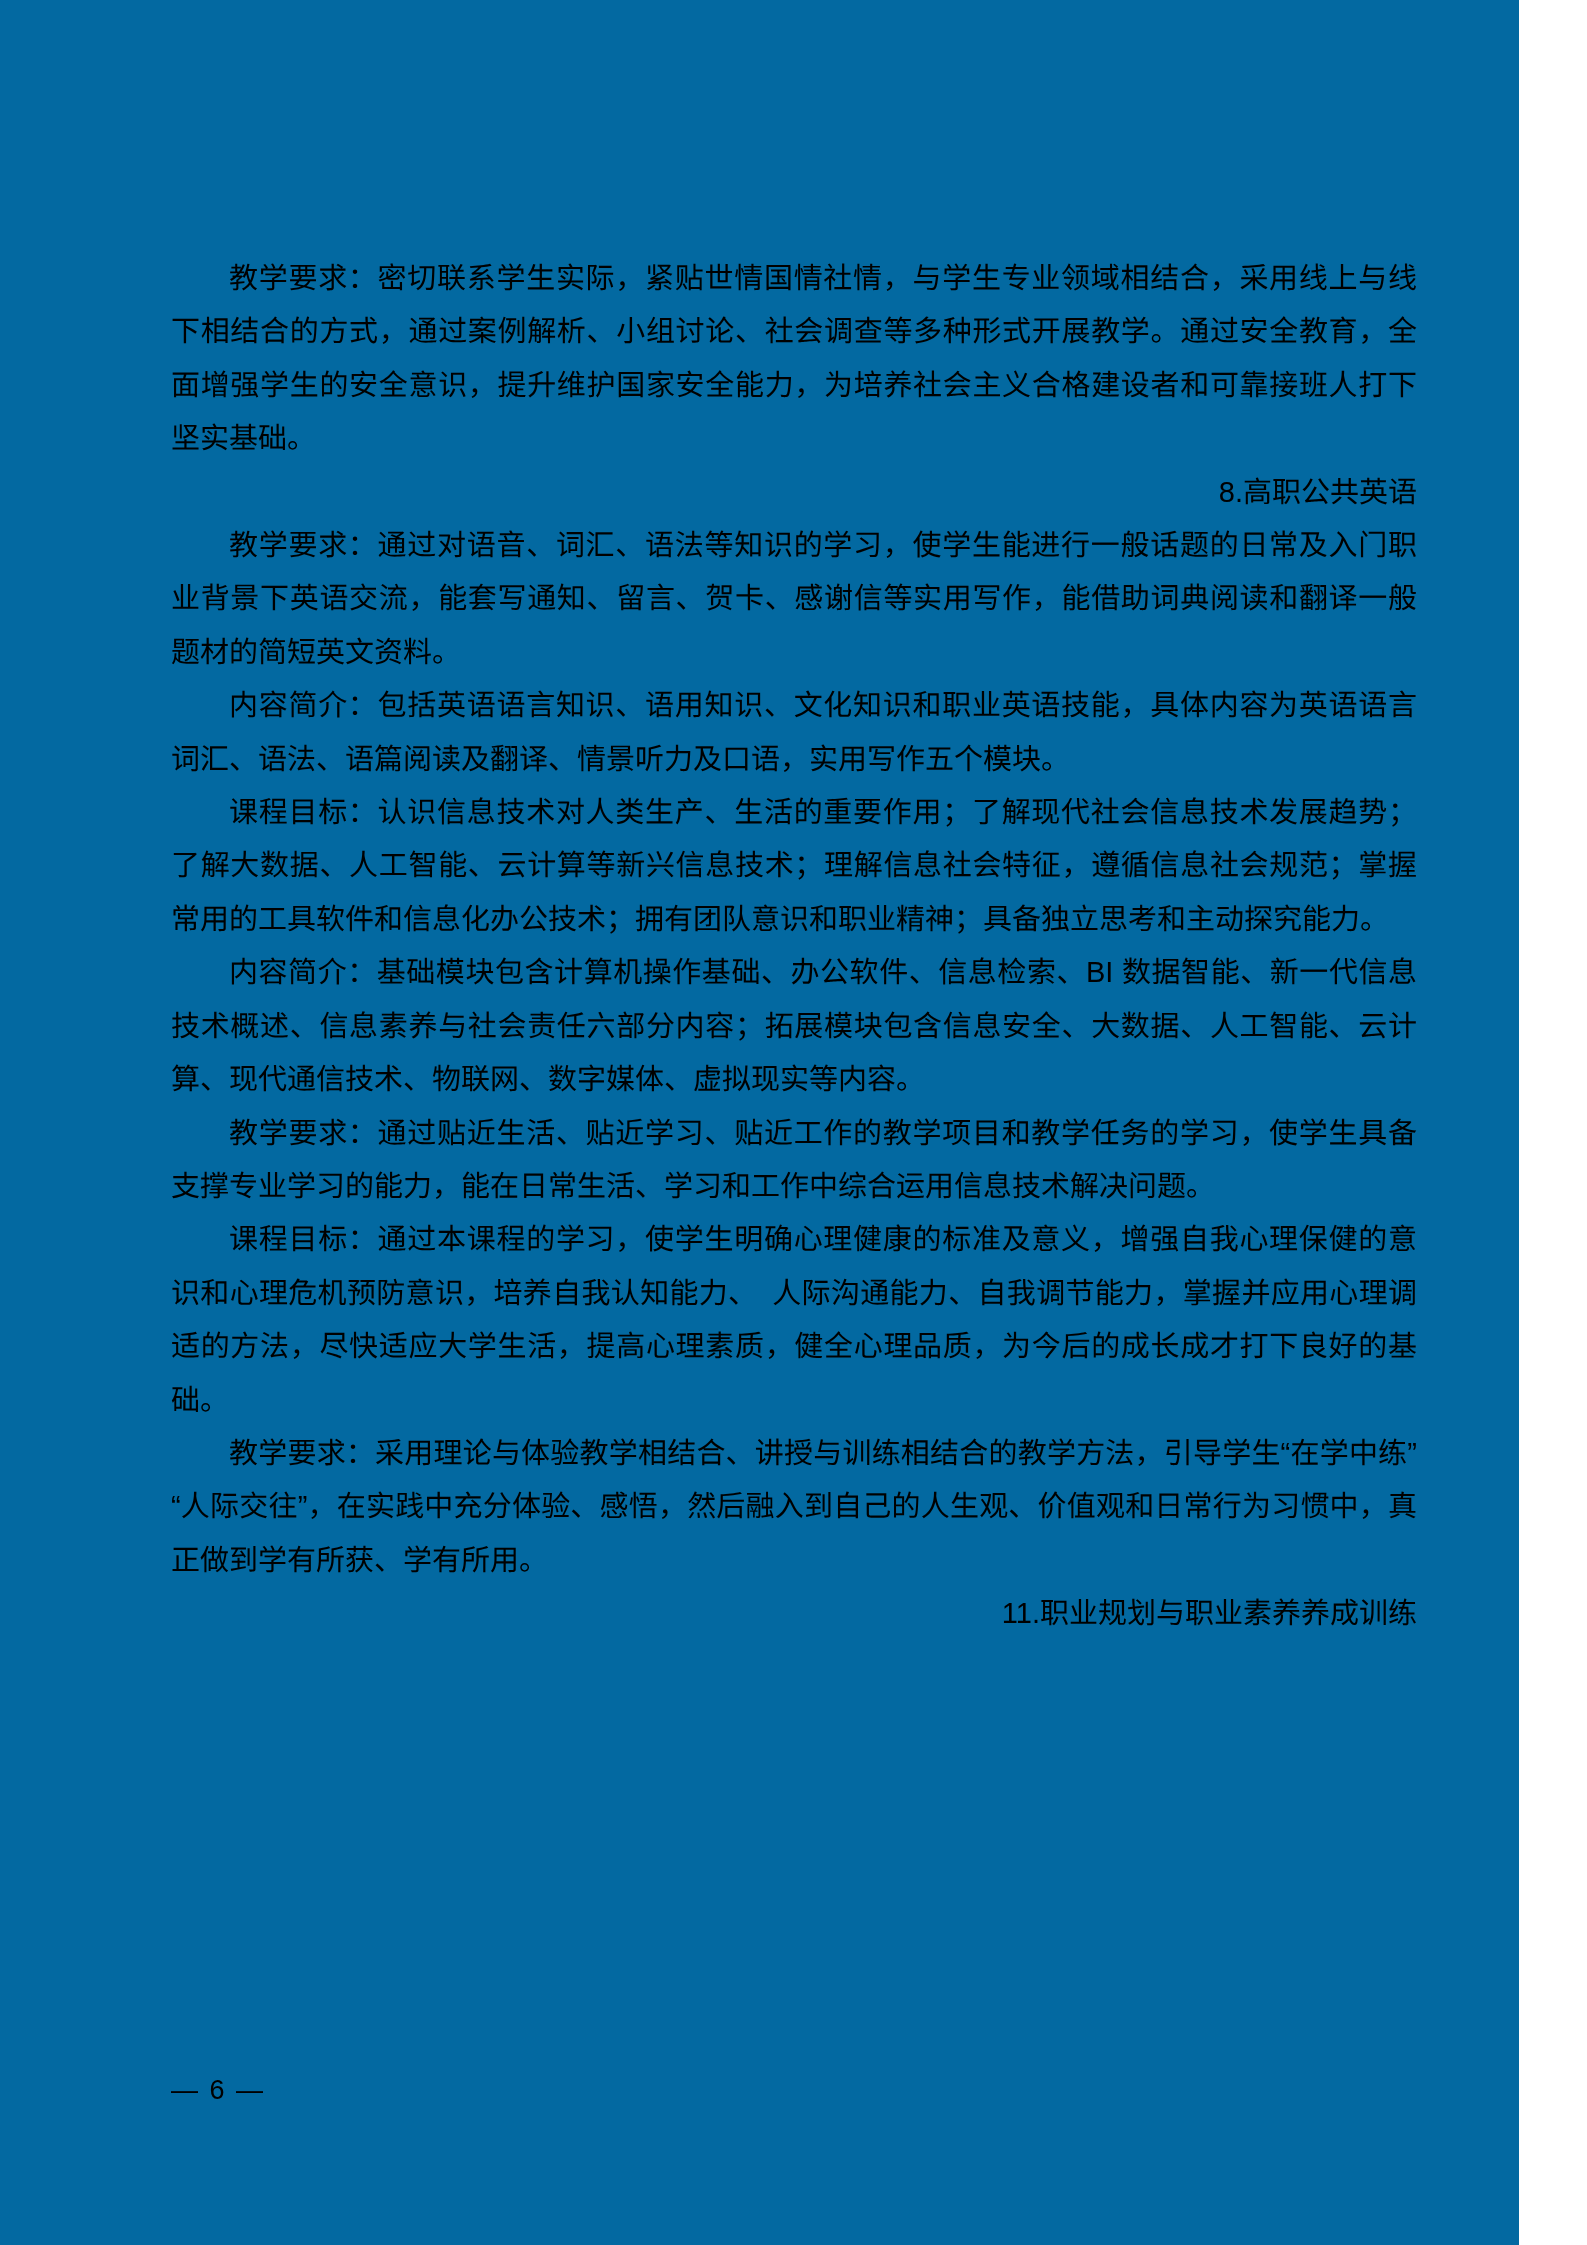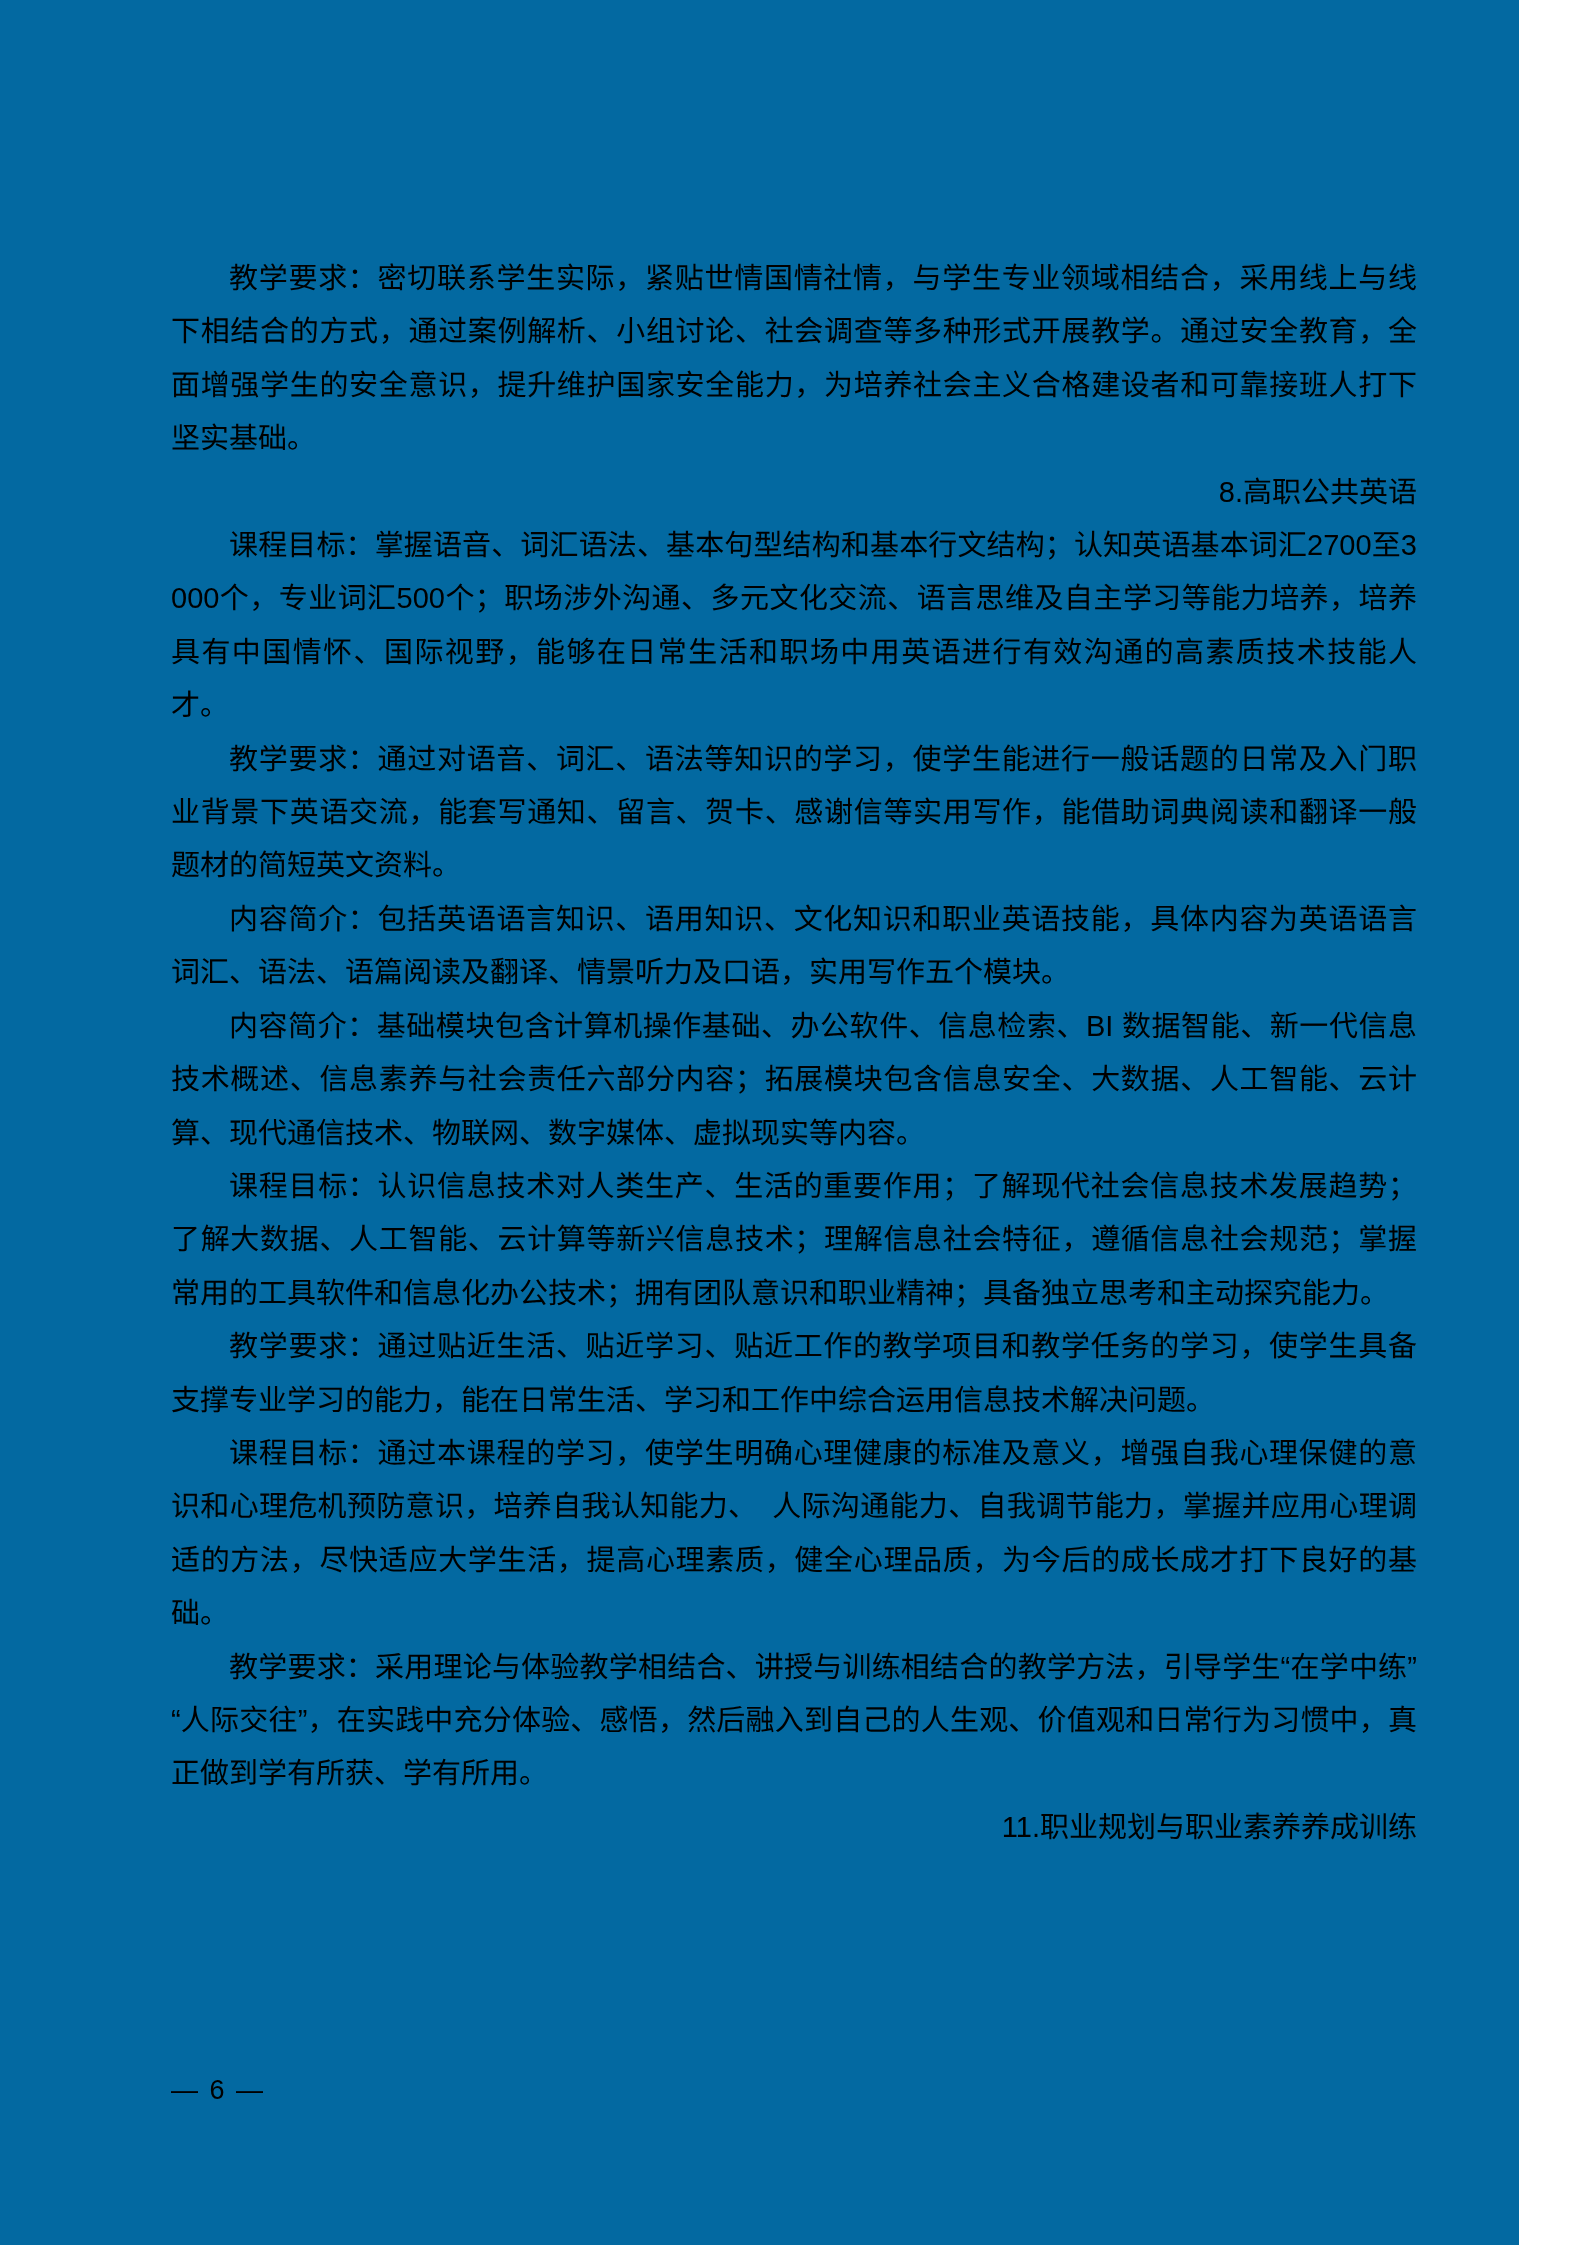--- a/index.html
+++ b/index.html
@@ -46,25 +46,24 @@
     letter-spacing: 2px;
   }
 </style>
 </head>
 <body>
 
 <div class="page">
   <main class="content">
       <p class="para body">教学要求：密切联系学生实际，紧贴世情国情社情，与学生专业领域相结合，采用线上与线下相结合的方式，通过案例解析、小组讨论、社会调查等多种形式开展教学。通过安全教育，全面增强学生的安全意识，提升维护国家安全能力，为培养社会主义合格建设者和可靠接班人打下坚实基础。</p>
       <p class="para heading">8.高职公共英语</p>
-      <p class="para body">课程目标：掌握语音、词汇语法、基本句型结构和基本行文结构；认知英语基本词汇2700至3000个，专业词汇500个；职场涉外沟通、多元文化交流、语言思维及自主学习等能力培养，培养具有中国情怀、国际视野，能够在日常生活和职场中用英语进行有效沟通的高素质技术技能人才。</p>
       <p class="para body">教学要求：通过对语音、词汇、语法等知识的学习，使学生能进行一般话题的日常及入门职业背景下英语交流，能套写通知、留言、贺卡、感谢信等实用写作，能借助词典阅读和翻译一般题材的简短英文资料。</p>
       <p class="para body">内容简介：包括英语语言知识、语用知识、文化知识和职业英语技能，具体内容为英语语言词汇、语法、语篇阅读及翻译、情景听力及口语，实用写作五个模块。</p>
+      <p class="para body">课程目标：认识信息技术对人类生产、生活的重要作用；了解现代社会信息技术发展趋势；了解大数据、人工智能、云计算等新兴信息技术；理解信息社会特征，遵循信息社会规范；掌握常用的工具软件和信息化办公技术；拥有团队意识和职业精神；具备独立思考和主动探究能力。</p>
       <p class="para body">内容简介：基础模块包含计算机操作基础、办公软件、信息检索、BI 数据智能、新一代信息技术概述、信息素养与社会责任六部分内容；拓展模块包含信息安全、大数据、人工智能、云计算、现代通信技术、物联网、数字媒体、虚拟现实等内容。</p>
-      <p class="para body">课程目标：认识信息技术对人类生产、生活的重要作用；了解现代社会信息技术发展趋势；了解大数据、人工智能、云计算等新兴信息技术；理解信息社会特征，遵循信息社会规范；掌握常用的工具软件和信息化办公技术；拥有团队意识和职业精神；具备独立思考和主动探究能力。</p>
       <p class="para body">教学要求：通过贴近生活、贴近学习、贴近工作的教学项目和教学任务的学习，使学生具备支撑专业学习的能力，能在日常生活、学习和工作中综合运用信息技术解决问题。</p>
       <p class="para body">课程目标：通过本课程的学习，使学生明确心理健康的标准及意义，增强自我心理保健的意识和心理危机预防意识，培养自我认知能力、　人际沟通能力、自我调节能力，掌握并应用心理调适的方法，尽快适应大学生活，提高心理素质，健全心理品质，为今后的成长成才打下良好的基础。</p>
       <p class="para body">教学要求：采用理论与体验教学相结合、讲授与训练相结合的教学方法，引导学生“在学中练” “人际交往”，在实践中充分体验、感悟，然后融入到自己的人生观、价值观和日常行为习惯中，真正做到学有所获、学有所用。</p>
       <p class="para heading">11.职业规划与职业素养养成训练</p>
     </main>
 
   <footer class="page-footer">
     <span>— 6 —</span>
   </footer>
 </div>

